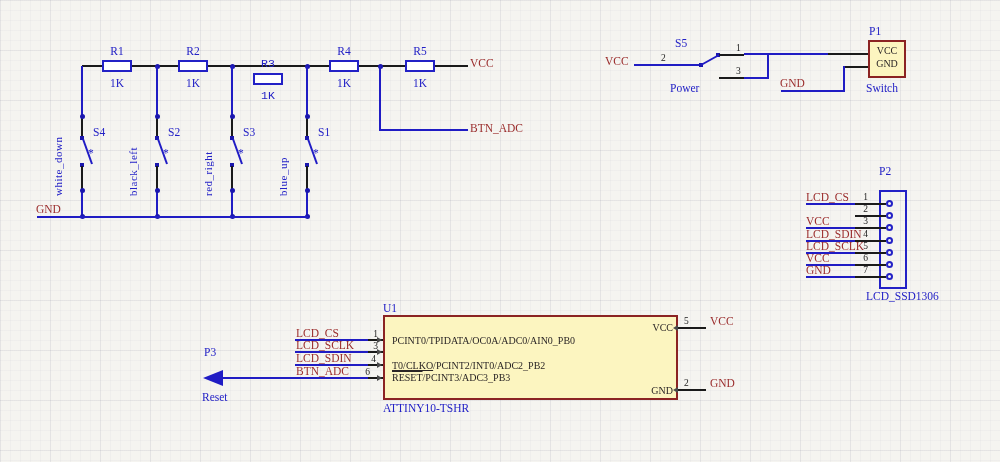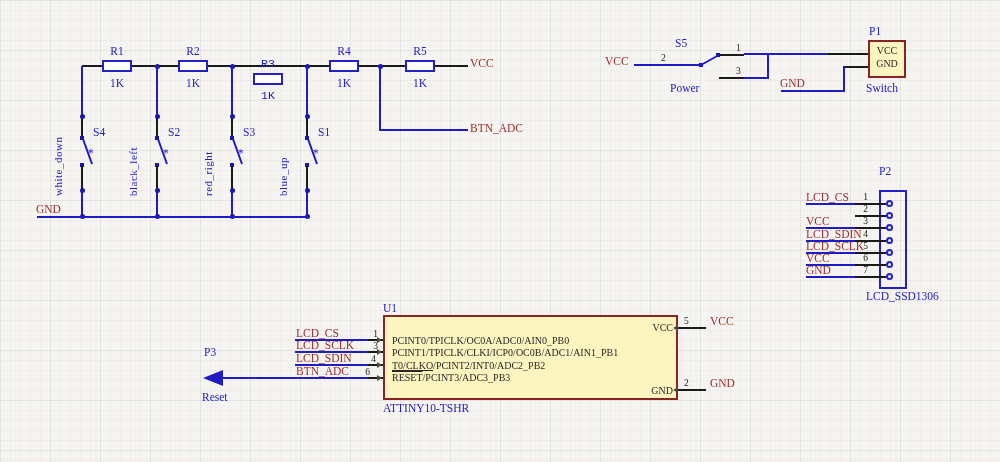--- a/index.html
+++ b/index.html
@@ -203,22 +203,21 @@
   <div class="stub h" style="left:855px;top:276px;width:31px;"></div>
   <div class="pin-circle" style="left:886px;top:273px;"></div>
   <div class="pin-num" style="left:850px;top:265px;width:18px;text-align:right;">7</div>
   <div class="net" style="left:806px;top:265px;">GND</div>
 
   <div class="ref" style="left:866px;top:291px;">LCD_SSD1306</div>
 
   <div class="ref" style="left:383px;top:303px;">U1</div>
   <div class="ic-box" style="left:383px;top:315px;width:295px;height:85px;"></div>
 
-  <div class="ic-text" style="left:392px;top:335px;">PCINT0/TPICLK/OC0A/ADC0/AIN0_PB0</div>
-  <div class="ic-text" style="left:392px;top:347px;">PCINT1/TPICLK/CLKI/ICP0/OC0B/ADC1/AIN1_PB1</div>
+  <div class="ic-text" style="left:392px;top:335px;">PCINT0/TPIDATA/OC0A/ADC0/AIN0_PB0</div>
   <div class="ic-text" style="left:392px;top:360px;"><span class="un">T0/CLKO</span><span>/PCINT2/INT0/ADC2_PB2</span></div>
   <div class="ic-text" style="left:392px;top:372px;"><span class="ov">RESET</span><span>/PCINT3/ADC3_PB3</span></div>
 
   <div class="ic-text" style="left:630px;top:322px;width:43px;text-align:right;">VCC</div>
   <div class="ic-text" style="left:630px;top:385px;width:43px;text-align:right;">GND</div>
 
   <div class="stub h" style="left:368px;top:339px;width:15px;"></div>
   <div class="stub h" style="left:368px;top:351px;width:15px;"></div>
   <div class="stub h" style="left:368px;top:364px;width:15px;"></div>
   <div class="stub h" style="left:368px;top:377px;width:15px;"></div>

